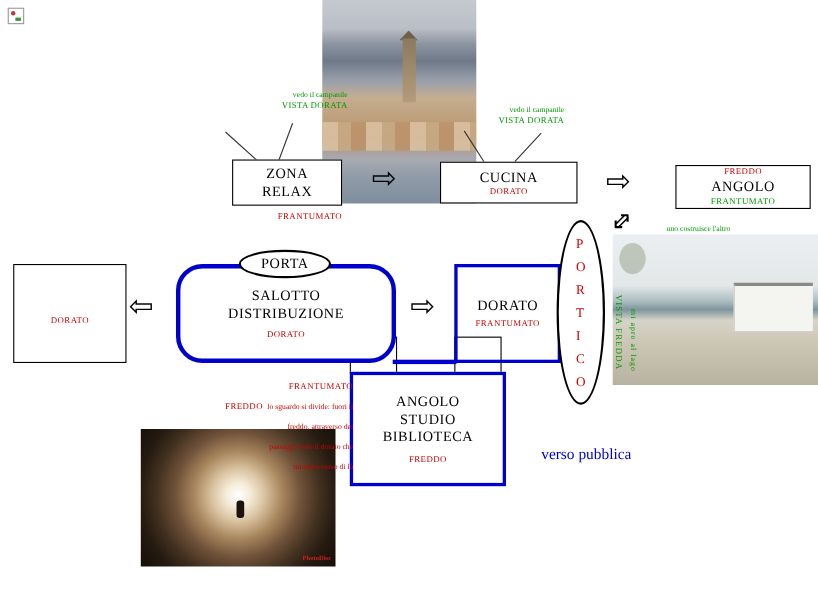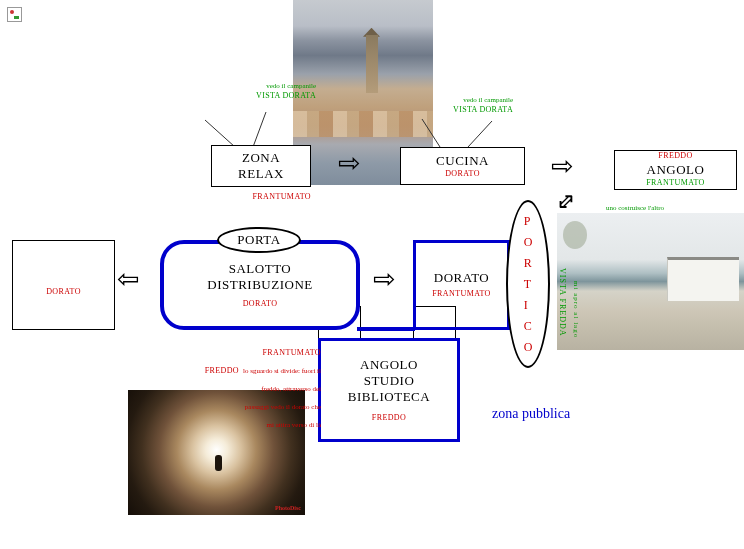--- a/index.html
+++ b/index.html
@@ -170,15 +170,15 @@
   <div class="annot" style="left:418px;top:96px;width:95px">
     <span class="small-green-1">vedo il campanile</span>
     <span class="small-green-2">VISTA DORATA</span>
   </div>
 
   <div class="annot small-green-1" style="left:575px;top:204px;width:120px;text-align:center">uno costruisce l'altro</div>
 
   <div class="annot vertical-text small-green-2" style="left:557px;top:226px;height:110px">VISTA FREDDA</div>
   <div class="annot vertical-text small-green-1" style="left:571px;top:238px;height:100px">mi apro al lago</div>
 
-  <div class="annot blue-text" style="left:492px;top:406px;width:110px;font-size:14px;text-align:left">zona pubblica</div>
+  <div class="annot blue-text" style="left:492px;top:406px;width:110px;font-size:14px;text-align:left">verso pubblica</div>
 
 </div>
 
 </body></html>

